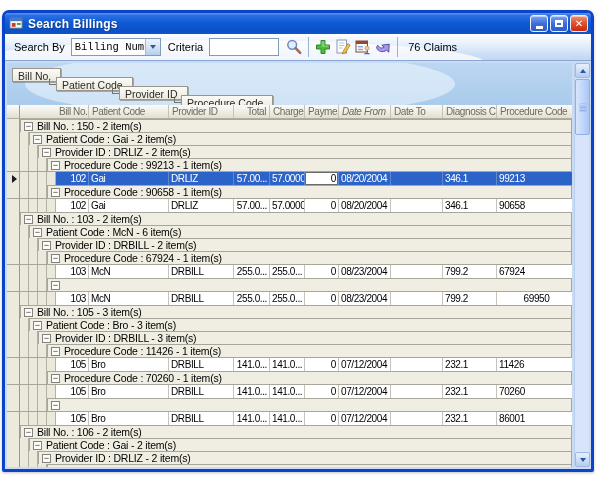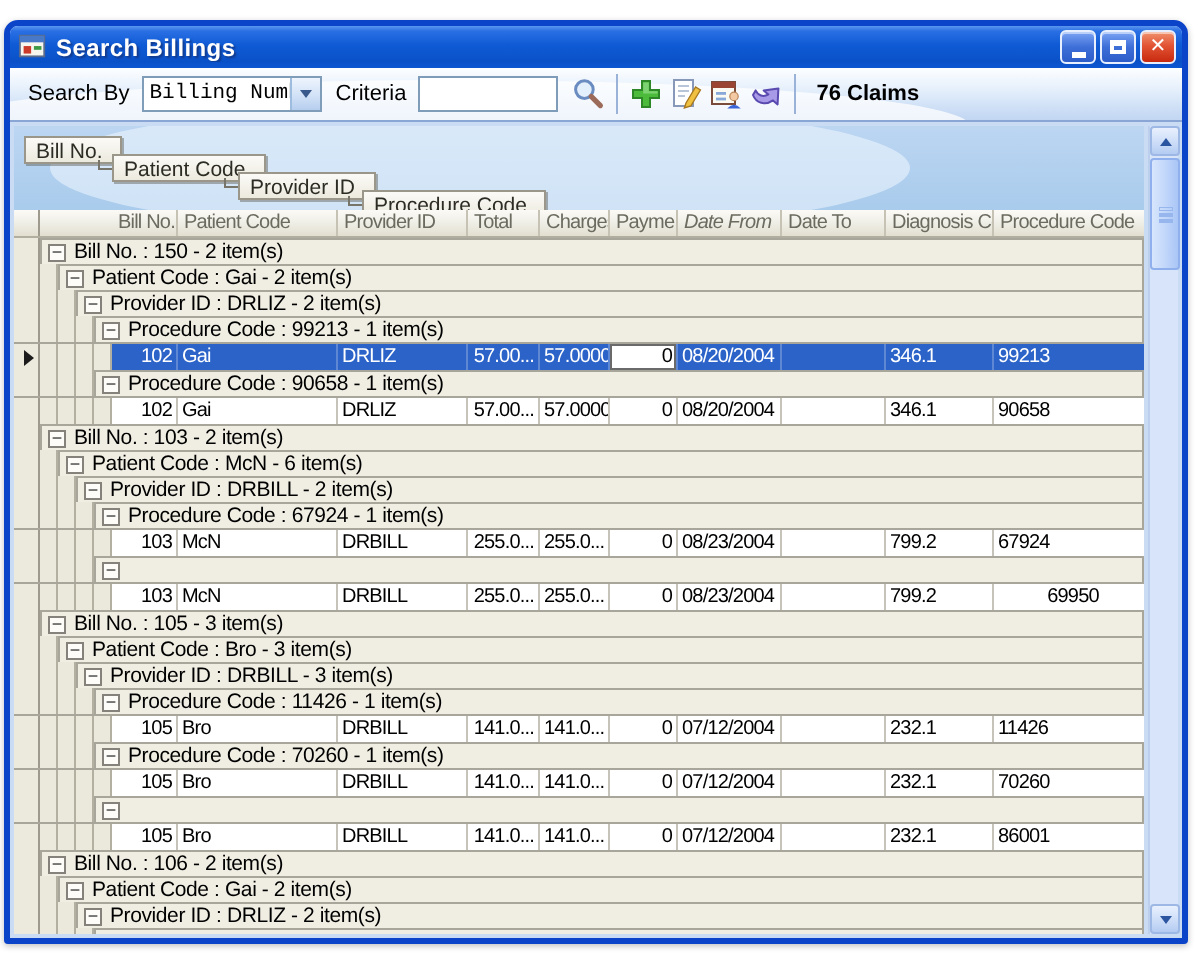--- a/index.html
+++ b/index.html
@@ -43,21 +43,21 @@
   .combo-value{flex:1;white-space:nowrap;overflow:hidden;font-family:Liberation Mono, monospace;}
   .combo-btn{width:15px;height:16px;flex:none;display:flex;align-items:center;justify-content:center;
     background:linear-gradient(180deg,#eef4fd 0%,#cfe0f6 60%,#b6cdee 100%);border-left:1px solid #9ebcdd;}
   .combo-arrow{width:0;height:0;border-left:3px solid transparent;border-right:3px solid transparent;
     border-top:4px solid #3a5a8c;}
   .criteria-input{width:70px;height:18px;border:1px solid #7f9db9;margin-left:6px;font-size:10.5px;
     padding:0 3px;position:relative;background:#fff;outline:none;}
   .tb-icon{width:20px;height:20px;flex:none;display:flex;align-items:center;justify-content:center;
     position:relative;cursor:default;}
   .tb-sep{width:1px;height:20px;background:#9ab2d8;margin:0 4px;flex:none;position:relative;}
-  .claims-count{font-size:11px;font-weight:bold;margin-left:6px;white-space:nowrap;position:relative;}
+  .claims-count{font-size:11px;font-weight:normal;margin-left:6px;white-space:nowrap;position:relative;}
 
   
   .grid-area{flex:1;position:relative;background:#cadcf4;overflow:hidden;}
 
   .group-panel{position:absolute;left:2px;top:2px;right:19px;height:42px;overflow:hidden;
     background:linear-gradient(180deg,#bcd6f2 0%,#a9cbec 100%);}
   .group-panel .ellipse{position:absolute;left:18px;top:-12px;width:430px;height:66px;border-radius:50%;
     background:rgba(240,248,255,.55);}
   .group-field{position:absolute;height:14px;padding:1px 9px 0 5px;font-size:10.5px;color:#2c2c24;
     background:linear-gradient(180deg,#fbfaf7,#eceade);border:1px solid #9a978a;
@@ -197,21 +197,21 @@
         <div class="connector" style="left: 167px; top: 35px; width: 7px; height: 5px;"></div>
         <div class="group-field" style="left: 174px; top: 32px;">Procedure Code</div>
       </div>
     <div class="viewport">
         <div class="grid-row header-row">
           <div class="header-corner"></div>
           <div class="hspacer" style="width: 36px;"></div>
           <div class="hcell" style="width: 33px; text-align: right;">Bill No.</div>
           <div class="hcell" style="width: 80px; text-align: left;">Patient Code</div>
           <div class="hcell" style="width: 65px; text-align: left;">Provider ID</div>
-          <div class="hcell" style="width: 36px; text-align: left;">Total</div>
+          <div class="hcell" style="width: 36px; text-align: right;">Total</div>
           <div class="hcell" style="width: 35px; text-align: right;">Charges</div>
           <div class="hcell" style="width: 34px; text-align: right;">Payme...</div>
           <div class="hcell" style="width: 52px; text-align: left; font-style: italic;">Date From</div>
           <div class="hcell" style="width: 52px; text-align: left;">Date To</div>
           <div class="hcell" style="width: 54px; text-align: left;">Diagnosis Code</div>
           <div class="hcell" style="width: 80px; text-align: left;">Procedure Code</div>
         </div>
         <div class="grid-row group-row">
           <div class="ind-cell"></div>
           <div class="group-box">

